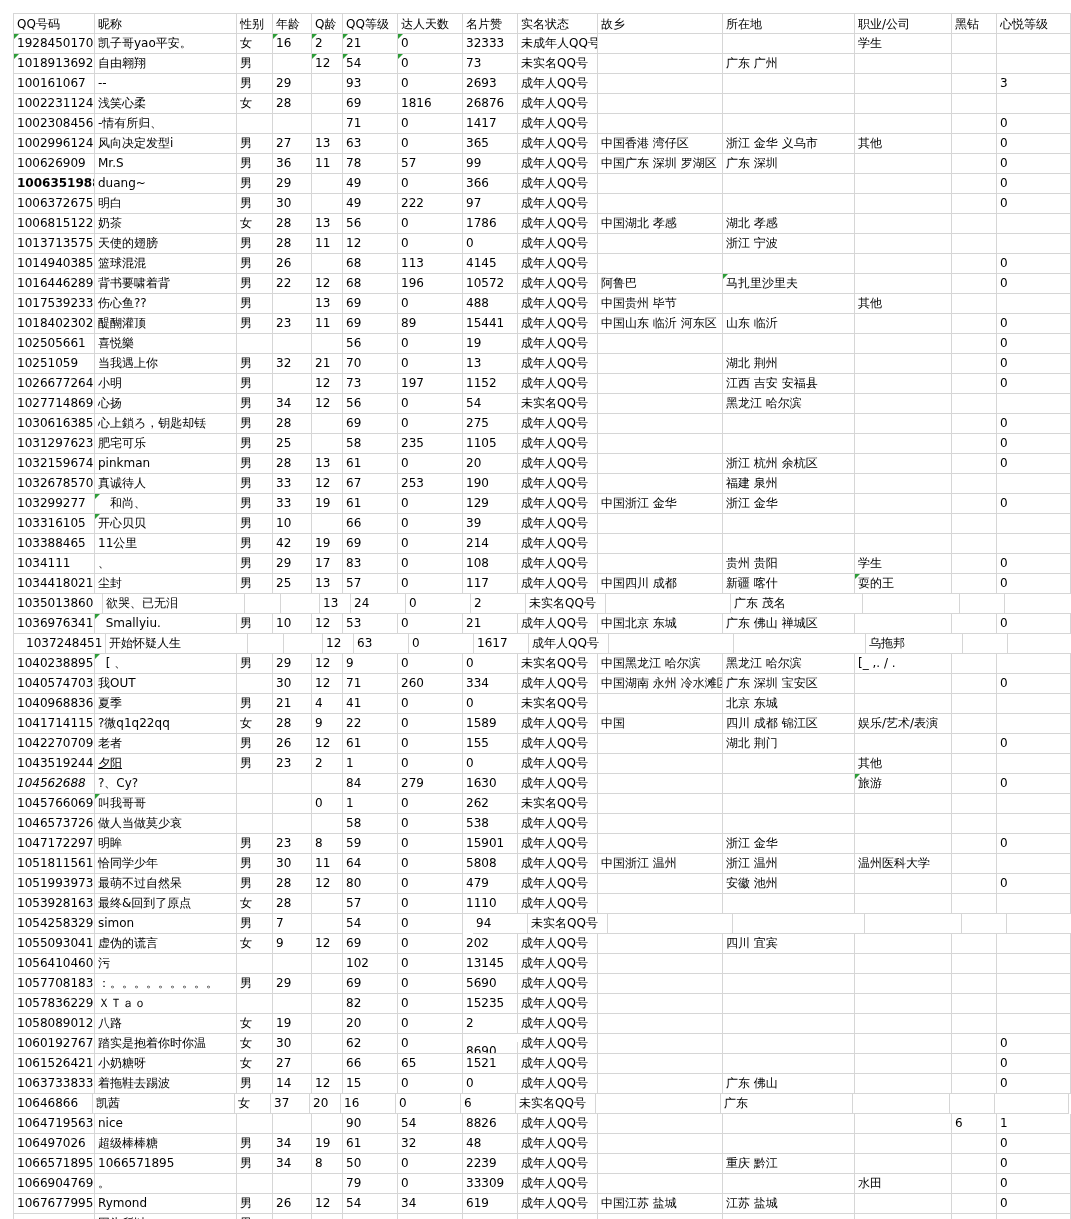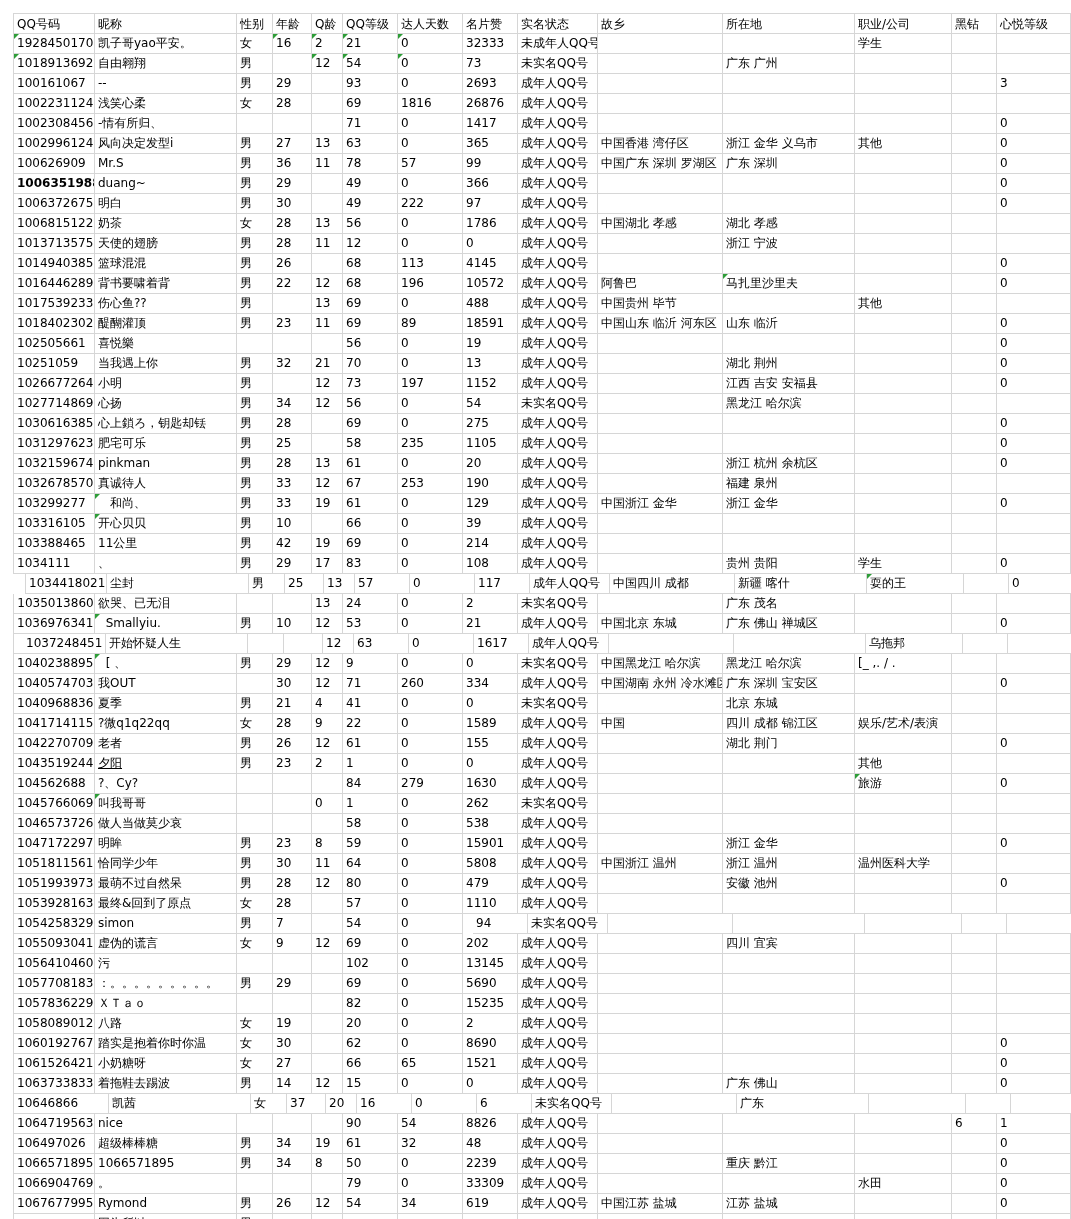--- a/index.html
+++ b/index.html
@@ -277,21 +277,21 @@
       <div class="cell" style="width: 74px;"></div>
     </div>
     <div class="row">
       <div class="cell first" style="width: 82px;">1018402302</div>
       <div class="cell" style="width: 142px;">醍醐灌顶</div>
       <div class="cell" style="width: 36px;">男</div>
       <div class="cell" style="width: 39px;">23</div>
       <div class="cell" style="width: 31px;">11</div>
       <div class="cell" style="width: 55px;">69</div>
       <div class="cell" style="width: 65px;">89</div>
-      <div class="cell" style="width: 55px;">18591</div>
+      <div class="cell" style="width: 55px;">15441</div>
       <div class="cell" style="width: 80px;">成年人QQ号</div>
       <div class="cell" style="width: 125px;">中国山东 临沂 河东区</div>
       <div class="cell" style="width: 132px;">山东 临沂</div>
       <div class="cell" style="width: 97px;"></div>
       <div class="cell" style="width: 45px;"></div>
       <div class="cell" style="width: 74px;">0</div>
     </div>
     <div class="row">
       <div class="cell first" style="width: 82px;">102505661</div>
       <div class="cell" style="width: 142px;">喜悦樂</div>
@@ -478,37 +478,37 @@
       <div class="cell" style="width: 65px;">0</div>
       <div class="cell" style="width: 55px;">108</div>
       <div class="cell" style="width: 80px;">成年人QQ号</div>
       <div class="cell" style="width: 125px;"></div>
       <div class="cell" style="width: 132px;">贵州 贵阳</div>
       <div class="cell" style="width: 97px;">学生</div>
       <div class="cell" style="width: 45px;"></div>
       <div class="cell" style="width: 74px;">0</div>
     </div>
     <div class="row">
-      <div class="cell first" style="width: 82px; margin-left: 12px;">1034418021</div>
+      <div class="cell first" style="width: 82px;">1034418021</div>
       <div class="cell" style="width: 142px;">尘封</div>
       <div class="cell" style="width: 36px;">男</div>
       <div class="cell" style="width: 39px;">25</div>
       <div class="cell" style="width: 31px;">13</div>
       <div class="cell" style="width: 55px;">57</div>
       <div class="cell" style="width: 65px;">0</div>
       <div class="cell" style="width: 55px;">117</div>
       <div class="cell" style="width: 80px;">成年人QQ号</div>
       <div class="cell" style="width: 125px;">中国四川 成都</div>
       <div class="cell" style="width: 132px;">新疆 喀什</div>
       <div class="cell" style="width: 97px;">耍的王<span class="tri"></span></div>
       <div class="cell" style="width: 45px;"></div>
       <div class="cell" style="width: 74px;">0</div>
     </div>
     <div class="row">
-      <div class="cell first" style="width: 82px; text-align: center;">1035013860</div>
+      <div class="cell first" style="width: 90px;">1035013860</div>
       <div class="cell" style="width: 142px;">欲哭、已无泪</div>
       <div class="cell" style="width: 36px;"></div>
       <div class="cell" style="width: 39px;"></div>
       <div class="cell" style="width: 31px;">13</div>
       <div class="cell" style="width: 55px;">24</div>
       <div class="cell" style="width: 65px;">0</div>
       <div class="cell" style="width: 55px;">2</div>
       <div class="cell" style="width: 80px;">未实名QQ号</div>
       <div class="cell" style="width: 125px;"></div>
       <div class="cell" style="width: 132px;">广东 茂名</div>
@@ -638,21 +638,21 @@
       <div class="cell" style="width: 65px;">0</div>
       <div class="cell" style="width: 55px;">0</div>
       <div class="cell" style="width: 80px;">成年人QQ号</div>
       <div class="cell" style="width: 125px;"></div>
       <div class="cell" style="width: 132px;"></div>
       <div class="cell" style="width: 97px;">其他</div>
       <div class="cell" style="width: 45px;"></div>
       <div class="cell" style="width: 74px;"></div>
     </div>
     <div class="row">
-      <div class="cell first" style="width: 82px;">104562688</div>
+      <div class="cell first" style="width: 82px; font-style: italic;">104562688</div>
       <div class="cell" style="width: 142px;">?、Cy?</div>
       <div class="cell" style="width: 36px;"></div>
       <div class="cell" style="width: 39px;"></div>
       <div class="cell" style="width: 31px;"></div>
       <div class="cell" style="width: 55px;">84</div>
       <div class="cell" style="width: 65px;">279</div>
       <div class="cell" style="width: 55px;">1630</div>
       <div class="cell" style="width: 80px;">成年人QQ号</div>
       <div class="cell" style="width: 125px;"></div>
       <div class="cell" style="width: 132px;"></div>
@@ -853,21 +853,21 @@
       <div class="cell" style="width: 74px;"></div>
     </div>
     <div class="row">
       <div class="cell first" style="width: 82px;">1060192767</div>
       <div class="cell" style="width: 142px;">踏实是抱着你时你温</div>
       <div class="cell" style="width: 36px;">女</div>
       <div class="cell" style="width: 39px;">30</div>
       <div class="cell" style="width: 31px;"></div>
       <div class="cell" style="width: 55px;">62</div>
       <div class="cell" style="width: 65px;">0</div>
-      <div class="cell" style="width: 55px;">8690</div>
+      <div class="cell" style="width: 55px; margin-top: 8px;">8690</div>
       <div class="cell" style="width: 80px;">成年人QQ号</div>
       <div class="cell" style="width: 125px;"></div>
       <div class="cell" style="width: 132px;"></div>
       <div class="cell" style="width: 97px;"></div>
       <div class="cell" style="width: 45px;"></div>
       <div class="cell" style="width: 74px;">0</div>
     </div>
     <div class="row">
       <div class="cell first" style="width: 82px;">1061526421</div>
       <div class="cell" style="width: 142px;">小奶糖呀</div>
@@ -894,21 +894,21 @@
       <div class="cell" style="width: 65px;">0</div>
       <div class="cell" style="width: 55px;">0</div>
       <div class="cell" style="width: 80px;">成年人QQ号</div>
       <div class="cell" style="width: 125px;"></div>
       <div class="cell" style="width: 132px;">广东 佛山</div>
       <div class="cell" style="width: 97px;"></div>
       <div class="cell" style="width: 45px;"></div>
       <div class="cell" style="width: 74px;">0</div>
     </div>
     <div class="row">
-      <div class="cell first" style="width: 96px;">10646866</div>
+      <div class="cell first" style="width: 80px;">10646866</div>
       <div class="cell" style="width: 142px;">凯茜</div>
       <div class="cell" style="width: 36px;">女</div>
       <div class="cell" style="width: 39px;">37</div>
       <div class="cell" style="width: 31px;">20</div>
       <div class="cell" style="width: 55px;">16</div>
       <div class="cell" style="width: 65px;">0</div>
       <div class="cell" style="width: 55px;">6</div>
       <div class="cell" style="width: 80px;">未实名QQ号</div>
       <div class="cell" style="width: 125px;"></div>
       <div class="cell" style="width: 132px;">广东</div>

